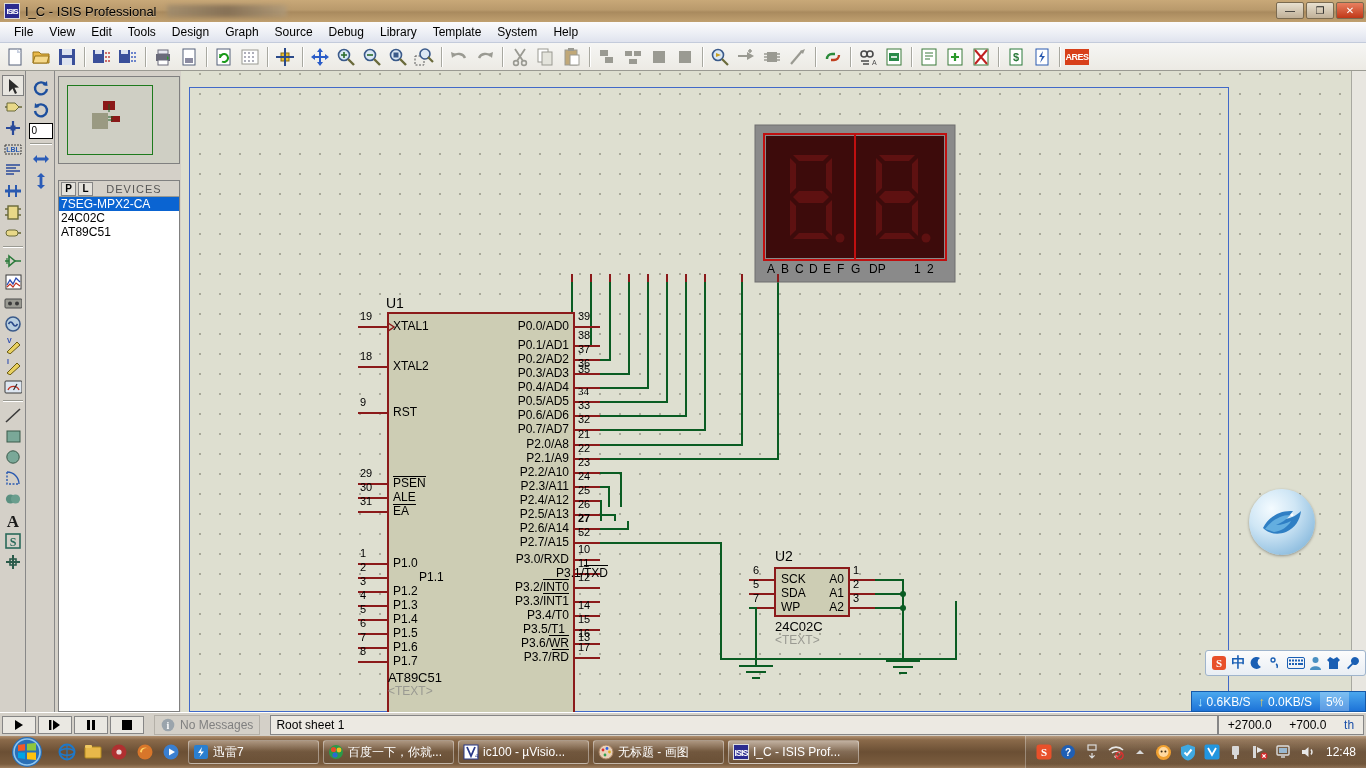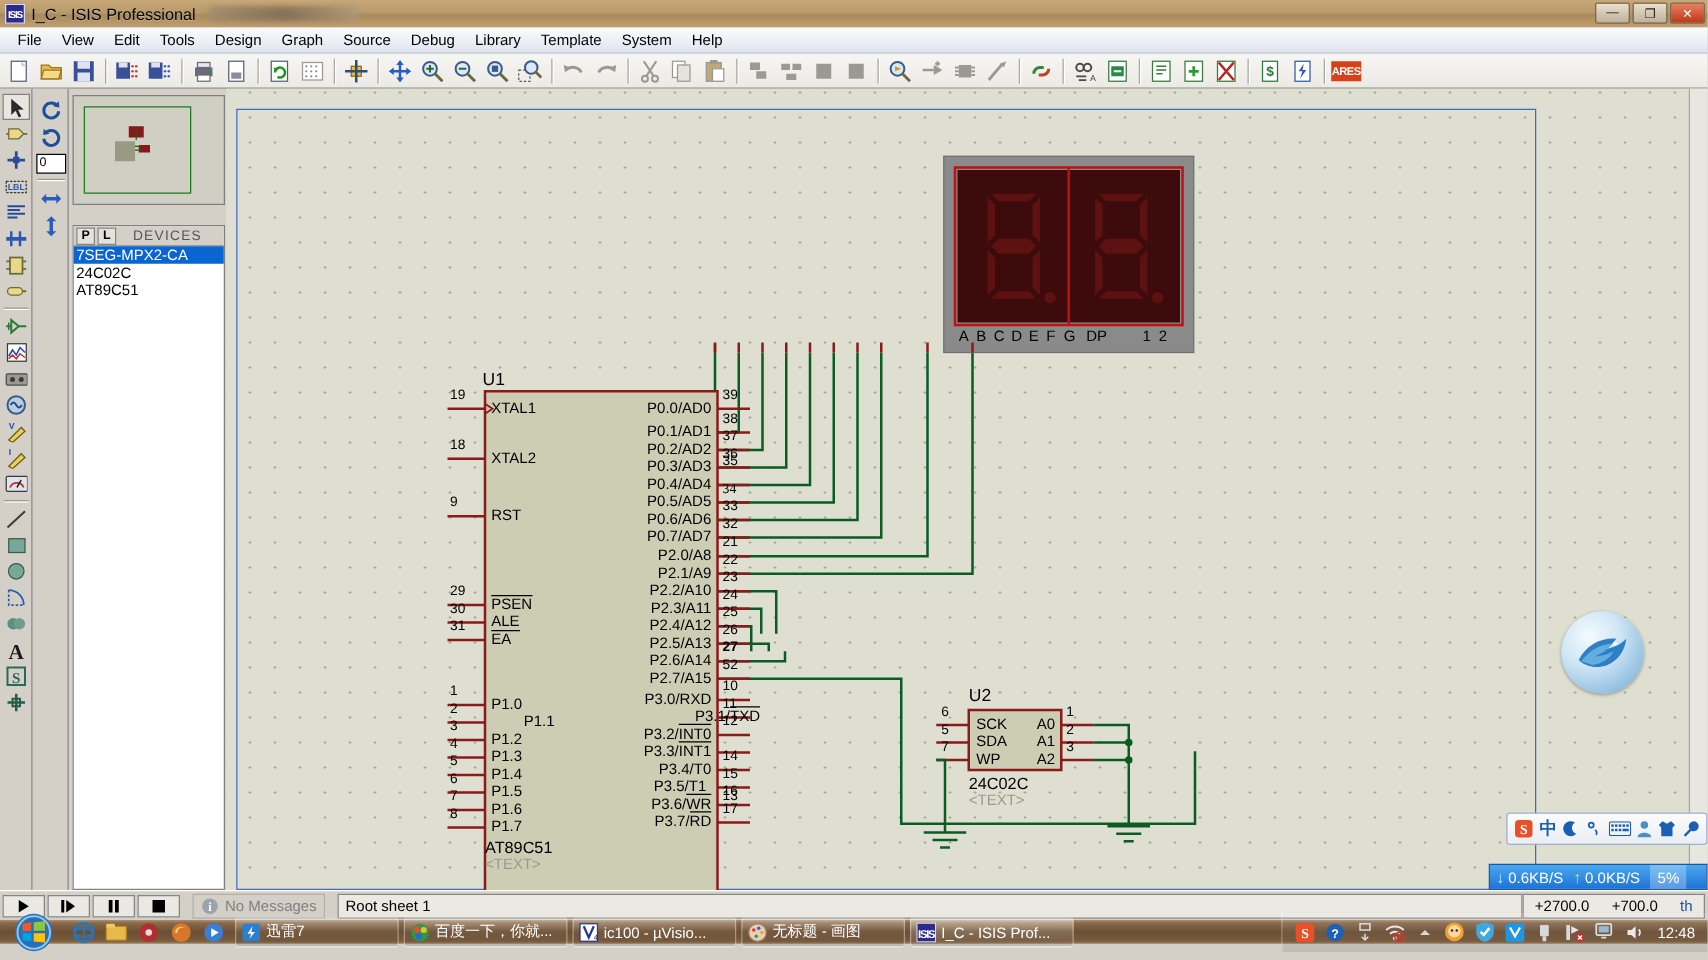--- a/index.html
+++ b/index.html
@@ -156,21 +156,21 @@
     margin-left: 10px; height: 20px; flex: 1; display: flex; align-items: center;
     background: #ece9e2; border: 1px solid #868686; padding: 0 5px; font-size: 12px; color: #000;
   }
   #coordbox {
     width: 146px; height: 20px; display: flex; align-items: center; justify-content: space-around;
     background: #ece9e2; border: 1px solid #868686; font-size: 12px; color: #000; margin-right: 2px;
   }
 
   
   #taskbar {
-    position: absolute; left: 0; top: 736px; width: 1366px; height: 19px;
+    position: absolute; left: 0; top: 736px; width: 1366px; height: 32px;
     background: linear-gradient(to bottom,#b09070 0%,#8a6a4a 12%,#6b4f34 50%,#7a5c3e 88%,#a08060 100%);
     display: flex; align-items: center;
   }
   #startbtn {
     width: 54px; height: 32px; display: flex; align-items: center; justify-content: center;
   }
   .qlaunch { width: 26px; height: 28px; display: flex; align-items: center; justify-content: center; }
   .taskitem {
     height: 24px; width: 131px; margin-left: 4px;
     background: linear-gradient(to bottom, rgba(255,255,255,.30), rgba(255,255,255,.06) 45%, rgba(0,0,0,.12));

